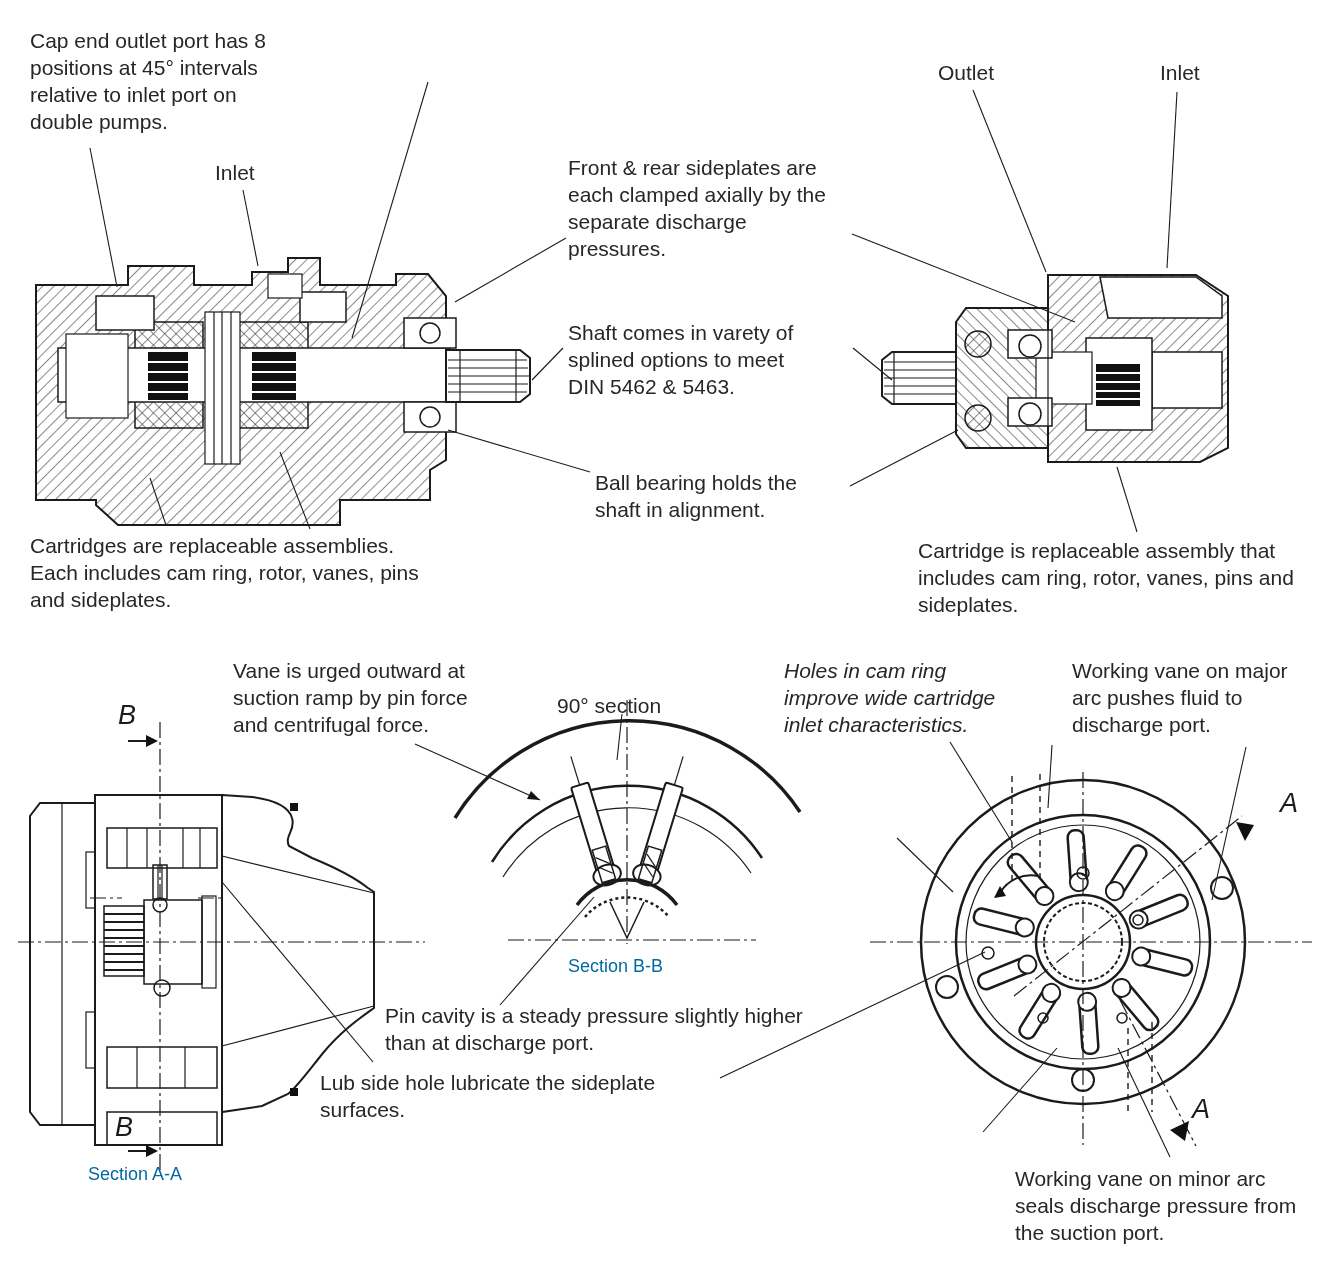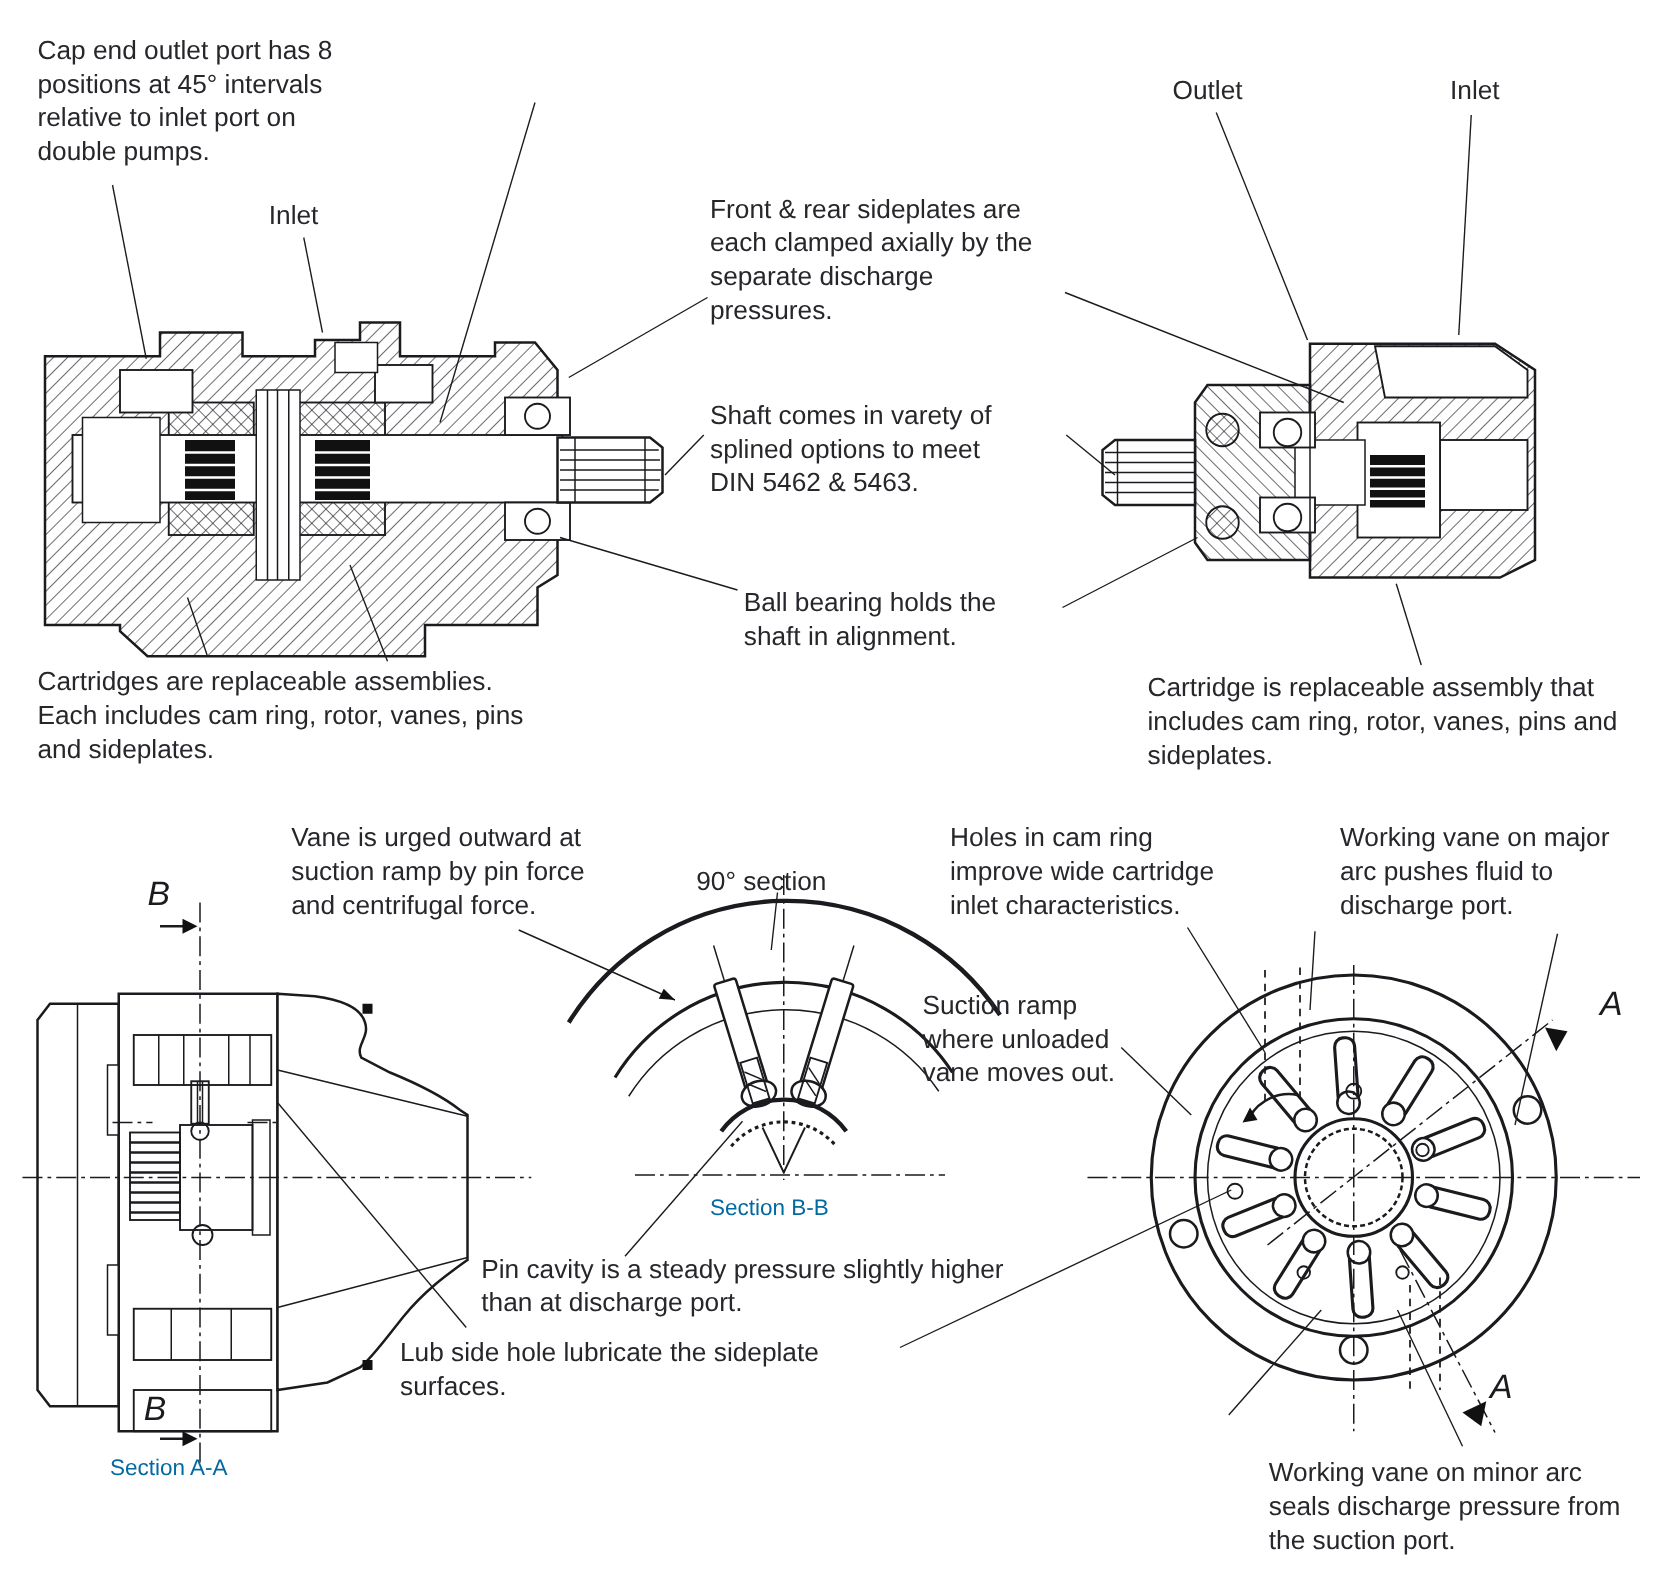--- a/index.html
+++ b/index.html
@@ -274,23 +274,22 @@
 <div class="note" style="left:938px;top:60px;">Outlet</div>
 <div class="note" style="left:1160px;top:60px;">Inlet</div>
 <div class="note" style="left:215px;top:160px;">Inlet</div>
 <div class="note" style="left:568px;top:155px;width:268px;">Front &amp; rear sideplates are each clamped axially by the separate discharge pressures.</div>
 <div class="note" style="left:568px;top:320px;width:255px;">Shaft comes in varety of splined options to meet DIN 5462 &amp; 5463.</div>
 <div class="note" style="left:595px;top:458px;width:240px;margin-top:12px;">Ball bearing holds the shaft in alignment.</div>
 <div class="note" style="left:30px;top:533px;width:400px;">Cartridges are replaceable assemblies. Each includes cam ring, rotor, vanes, pins and sideplates.</div>
 <div class="note" style="left:918px;top:538px;width:380px;">Cartridge is replaceable assembly that includes cam ring, rotor, vanes, pins and sideplates.</div>
 <div class="note" style="left:233px;top:658px;width:270px;">Vane is urged outward at suction ramp by pin force and centrifugal force.</div>
 <div class="note" style="left:557px;top:693px;">90° section</div>
-<div class="note" style="left:760px;top:658px;width:240px;">Holes in cam ring improve wide cartridge inlet characteristics.</div>
+<div class="note" style="left:784px;top:658px;width:240px;font-style:italic;">Holes in cam ring improve wide cartridge inlet characteristics.</div>
 <div class="note" style="left:1072px;top:658px;width:245px;">Working vane on major arc pushes fluid to discharge port.</div>
-<div class="note" style="left:738px;top:792px;width:180px;">Suction ramp where unloaded vane moves out.</div>
 <div class="seclabel" style="left:568px;top:956px;">Section B-B</div>
 <div class="note" style="left:385px;top:1003px;width:420px;">Pin cavity is a steady pressure slightly higher than at discharge port.</div>
 <div class="note" style="left:320px;top:1070px;width:395px;">Lub side hole lubricate the sideplate surfaces.</div>
 <div class="note" style="left:1015px;top:1166px;width:300px;">Working vane on minor arc seals discharge pressure from the suction port.</div>
 <div class="seclabel" style="left:88px;top:1164px;">Section A-A</div>
 
 <div class="marker" style="left:118px;top:700px;">B</div>
 <div class="marker" style="left:115px;top:1112px;">B</div>
 <div class="marker" style="left:1280px;top:788px;">A</div>
 <div class="marker" style="left:1192px;top:1094px;">A</div>

